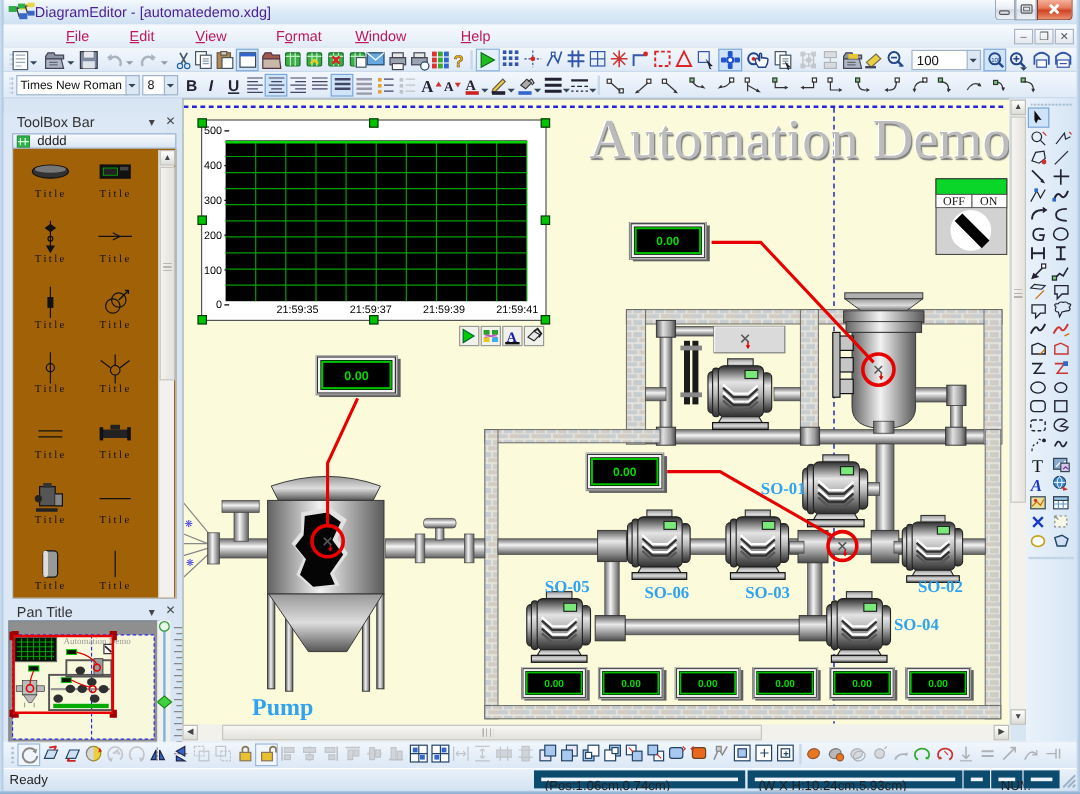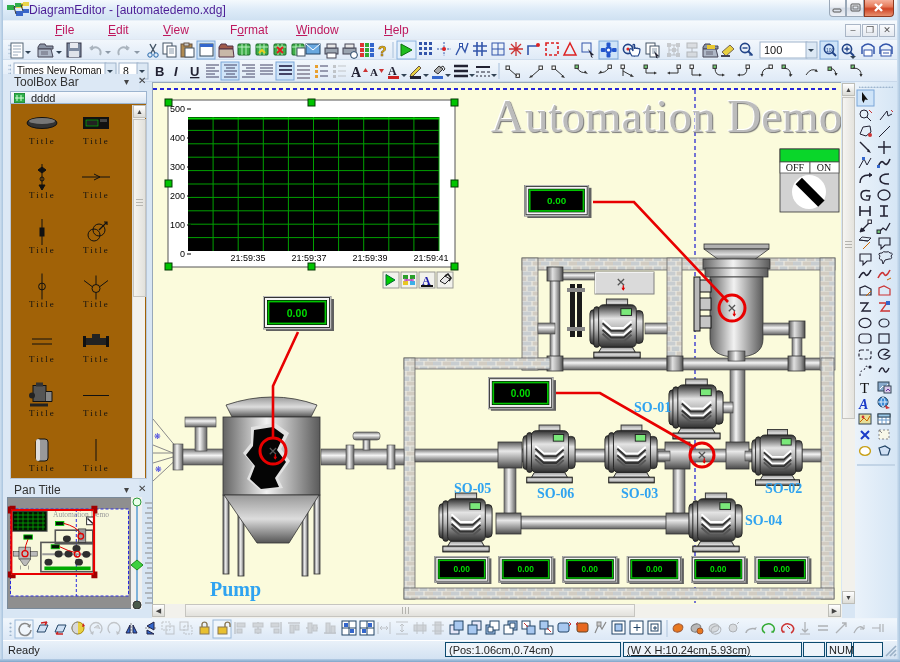--- a/index.html
+++ b/index.html
@@ -17,29 +17,29 @@
 
 #menubar{left:3px;top:21px;width:894px;height:19px;background:linear-gradient(#f6fafd,#e2ecf7);border-bottom:1px solid #e0e8f2;}
 .menuitem{font-size:12px;color:#be185d;}
 .mnu u{text-decoration:underline;}
 #mdico{left:15px;top:2px;width:14px;height:14px;}
 .mdibtn{top:24px;width:16px;height:13px;border:1px solid #aab6c6;background:linear-gradient(#fafbfd,#e4e9f0);color:#555;font-size:9px;line-height:11px;text-align:center;}
 
 #tb1{left:3px;top:40px;width:894px;height:20px;background:linear-gradient(#f2f7fc,#dfeaf7);border-bottom:1px solid #cddcec;}
 #tb2{left:3px;top:60px;width:894px;height:22px;background:linear-gradient(#f2f7fc,#dfeaf7);border-bottom:1px solid #c8d8ea;}
 
-#leftdock{left:3px;top:74px;width:136px;height:536px;background:#dce8f5;}
+#leftdock{left:3px;top:94px;width:136px;height:536px;background:#dce8f5;}
 .paneltitle{font-size:12px;color:#333;}
 .pbtn{font-size:10px;color:#444;}
 #tbxhead{left:7px;top:17px;width:137px;height:13px;background:linear-gradient(#f8fafd,#d9e5f2);border:1px solid #9cb4cf;}
 #tbxbody{left:7px;top:30px;width:137px;height:375px;background:#a16207;border:1px solid #b9c6d6;border-top:none;}
 .tbxscroll{right:1px;top:1px;width:13px;height:373px;background:#f2f1ee;border-left:1px solid #ddd;}
 
 #statusbar{left:3px;top:640px;width:894px;height:19px;background:linear-gradient(#e9f1f9,#d3e2f2);border-top:1px solid #fff;font-size:11px;color:#222;}
-.sfield{top:642px;height:15px;background:#eef4fa;border:1px solid #0c4a6e;font-size:11px;color:#222;padding:1px 3px;}
+.sfield{top:642px;height:15px;background:#eef4fa;border:6px solid #0c4a6e;font-size:11px;color:#222;padding:1px 3px;}
 #winborderb{left:0;top:659px;width:900px;height:3px;background:linear-gradient(#b6cde5,#7fa5c9);}
 .winedge{top:0;width:3px;height:662px;background:linear-gradient(90deg,#cfe0f0,#a9c4de);}
 </style>
 </head>
 <body>
 
 <div class="abs" id="titlebar"></div>
 <svg class="abs" id="appicon" viewBox="0 0 16 15">
     <rect x="0" y="2" width="7" height="5" fill="#2fae4a"></rect>
     <rect x="9" y="0" width="7" height="5" fill="#e8d44a"></rect>

